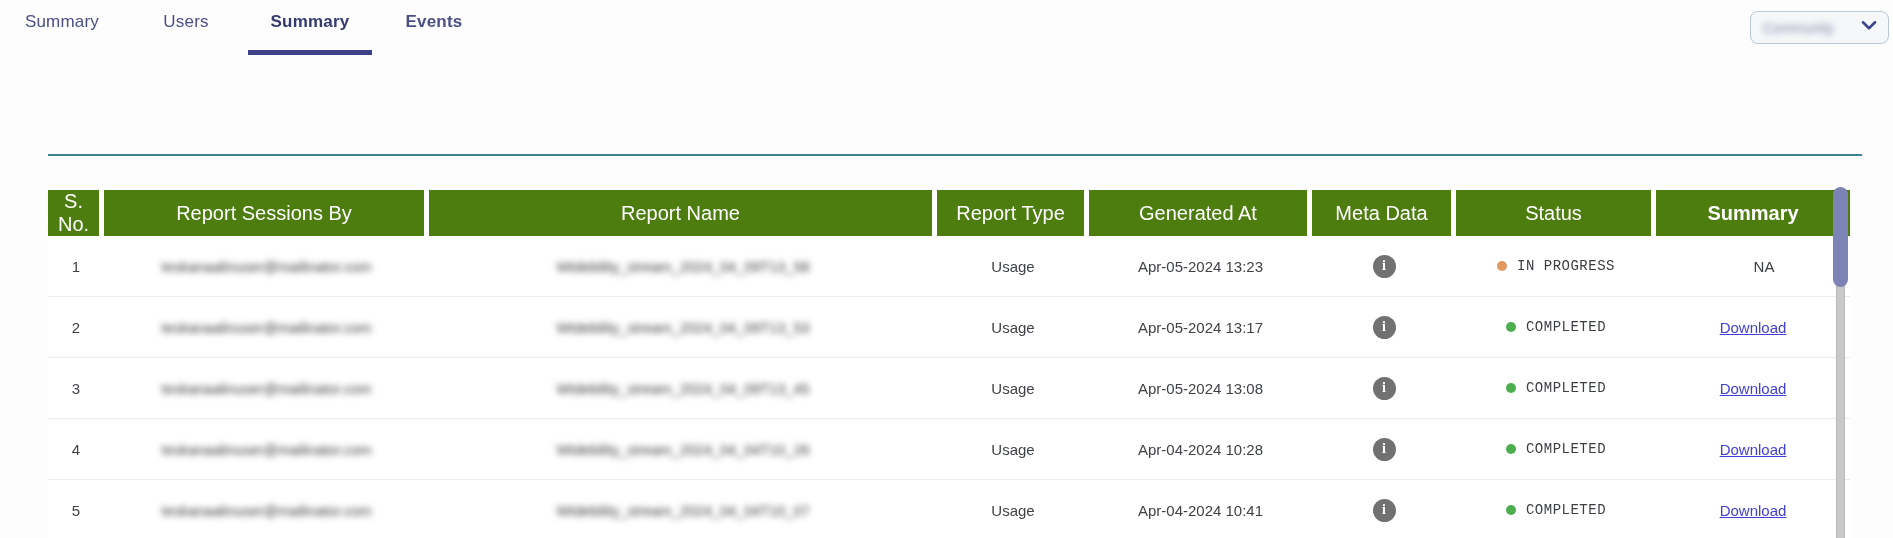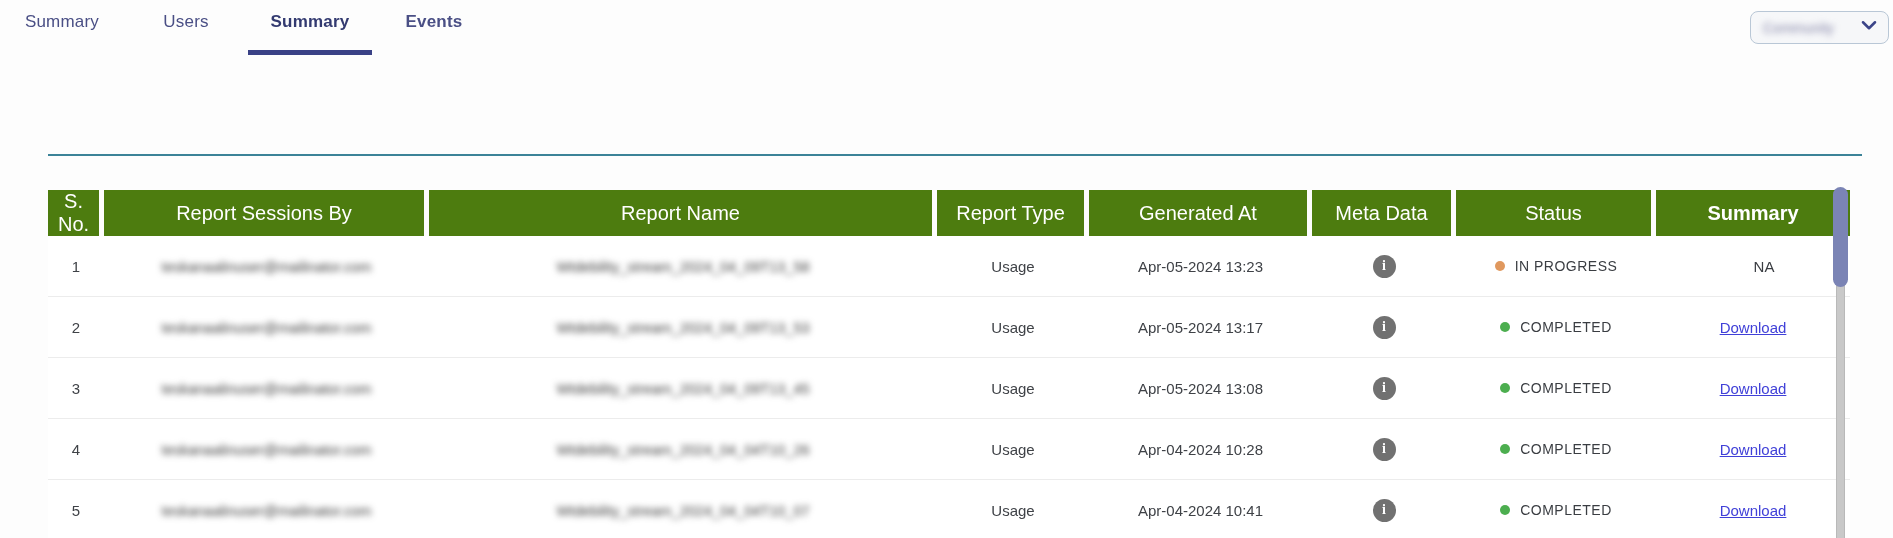--- a/index.html
+++ b/index.html
@@ -54,21 +54,21 @@
     height:42px; text-align:center; vertical-align:middle;
     border-right:5px solid #fdfdfd;
   }
   thead th:last-child { border-right:none;font-weight:bold; }
   tbody td {
     height:61px; background:#ffffff; text-align:center; vertical-align:middle;
     font-size:15px; color:#3f4247; border-bottom:1px solid #ececec;
   }
   .blur-txt { filter:blur(3.2px); color:#3c3c3c; font-size:14.5px; white-space:nowrap; }
 
-  .status-wrap { display:flex; align-items:center; justify-content:center; gap:10px; }
+  .status-wrap { display:flex; align-items:center; justify-content:center; gap:10px;font-family:Liberation Mono, monospace; }
   .dot { width:10px; height:10px; border-radius:50%; flex:0 0 auto; }
   .dot.in-progress { background:#e0985e; }
   .dot.completed  { background:#4cae4f; }
   .status-label { font-size:14px; letter-spacing:.5px; color:#3a3d42; }
 
   .info-badge {
     display:inline-flex; align-items:center; justify-content:center;
     width:23px; height:23px; border-radius:50%; background:#717171;
     color:#ffffff; font-family:"Liberation Serif", serif; font-weight:700;
     font-size:14px; cursor:pointer; line-height:1;

